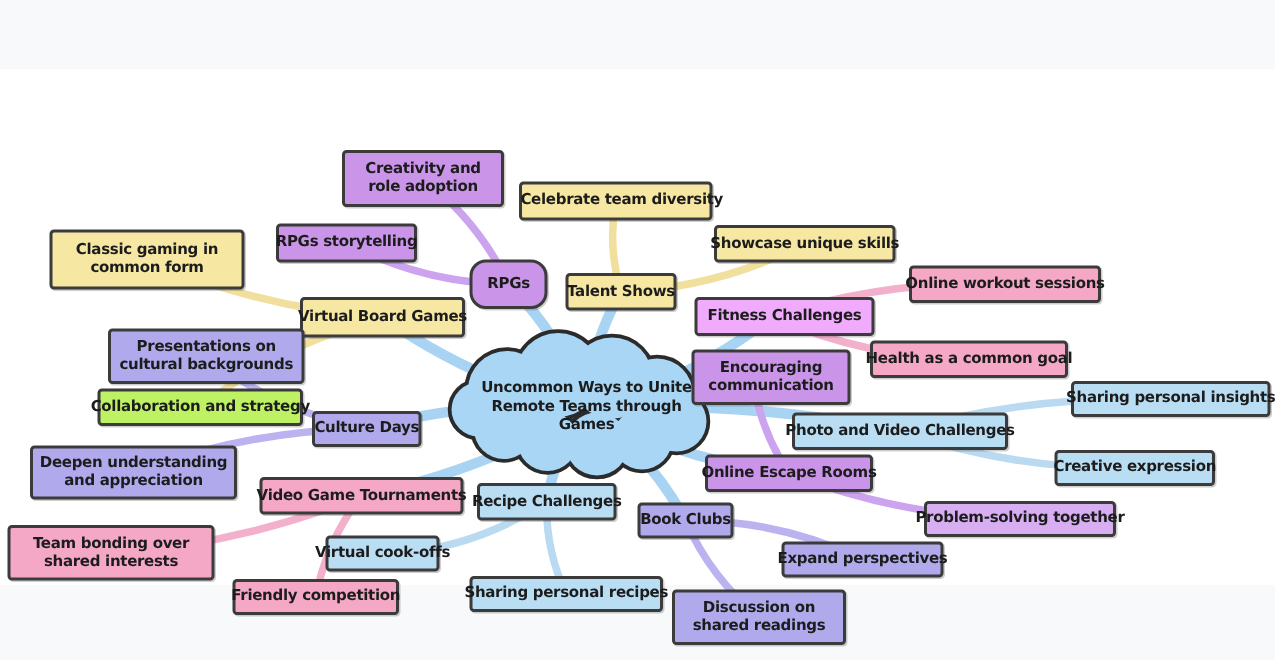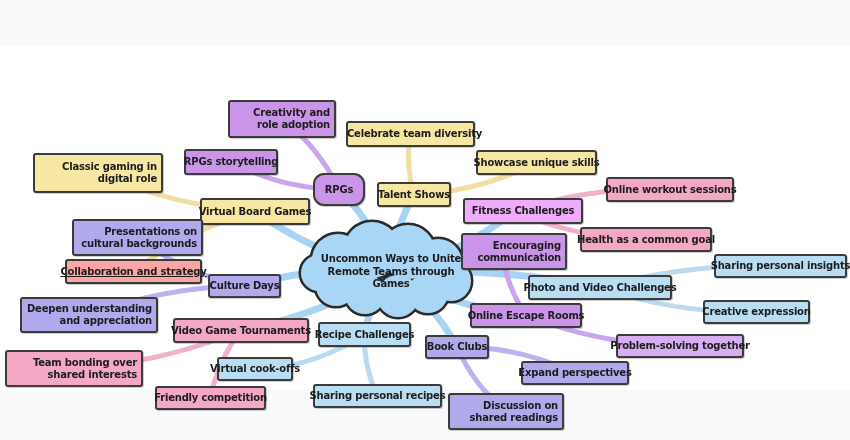--- a/index.html
+++ b/index.html
@@ -16,21 +16,21 @@
     position: absolute; z-index: 3;
     display: flex; align-items: center; justify-content: center;
     text-align: center;
     border: 2px solid #3b3b3b; border-radius: 3px;
     font-size: 10px; font-weight: 600; letter-spacing: -0.2px;
     line-height: 1.2; color: #1c1c1c;
     padding: 2px 4px;
     white-space: nowrap;
     box-shadow: 1px 1px 0 rgba(60,60,60,.25);
   }
-  .node.wrap { white-space: normal; text-align: right; }
+  .node.wrap { white-space: normal; }
   .node.round { border-radius: 11px; }
   #center-label {
     position: absolute; z-index: 4;
     display: flex; align-items: center; justify-content: center;
     text-align: center; font-size: 10px; font-weight: 600;
     letter-spacing: -0.2px; line-height: 1.25; color: #1c1c1c;
     white-space: normal;
   }
 </style>
 </head>
@@ -88,22 +88,22 @@
         <circle cx="451" cy="235" r="20" fill="#a9d6f5"></circle>
         <circle cx="428" cy="247" r="20" fill="#a9d6f5"></circle>
         <circle cx="398" cy="250" r="21" fill="#a9d6f5"></circle>
         <circle cx="365" cy="248" r="20" fill="#a9d6f5"></circle>
         <circle cx="336" cy="240" r="20" fill="#a9d6f5"></circle>
         <circle cx="319" cy="227" r="18" fill="#a9d6f5"></circle>
       </svg>
     <div id="center-label" style="left: 318px; top: 196px; width: 146px; height: 60px;">Uncommon Ways to Unite Remote Teams through Games</div>
     <div id="nodes">
         <div class="node" style="left: 200px; top: 152px; width: 110px; height: 27px; background: rgb(246, 231, 163);">Virtual Board Games</div>
-        <div class="node wrap" style="left: 33px; top: 107px; width: 130px; height: 40px; background: rgb(246, 231, 163);">Classic gaming in digital role</div>
-        <div class="node" style="left: 65px; top: 213px; width: 137px; height: 25px; background: #fca5a5; text-decoration: underline;">Collaboration and strategy</div>
+        <div class="node wrap" style="left: 33px; top: 107px; width: 130px; height: 40px; background: rgb(246, 231, 163);">Classic gaming in common form</div>
+        <div class="node" style="left: 65px; top: 213px; width: 137px; height: 25px; background: #bef264;">Collaboration and strategy</div>
         <div class="node wrap round" style="left: 313px; top: 127px; width: 52px; height: 33px; background: rgb(202, 149, 233);">RPGs</div>
         <div class="node" style="left: 184px; top: 103px; width: 94px; height: 26px; background: rgb(202, 149, 233);">RPGs storytelling</div>
         <div class="node wrap" style="left: 228px; top: 54px; width: 108px; height: 38px; background: rgb(202, 149, 233);">Creativity and role adoption</div>
         <div class="node" style="left: 377px; top: 136px; width: 74px; height: 25px; background: rgb(246, 231, 163);">Talent Shows</div>
         <div class="node" style="left: 346px; top: 75px; width: 129px; height: 26px; background: rgb(246, 231, 163); padding-left: 12px;">Celebrate team diversity</div>
         <div class="node" style="left: 476px; top: 104px; width: 121px; height: 25px; background: rgb(246, 231, 163);">Showcase unique skills</div>
         <div class="node" style="left: 463px; top: 152px; width: 120px; height: 26px; background: #f0abfc;">Fitness Challenges</div>
         <div class="node" style="left: 606px; top: 131px; width: 128px; height: 25px; background: rgb(244, 168, 198);">Online workout sessions</div>
         <div class="node" style="left: 580px; top: 181px; width: 132px; height: 25px; background: rgb(244, 168, 198);">Health as a common goal</div>
         <div class="node" style="left: 528px; top: 229px; width: 144px; height: 25px; background: rgb(185, 221, 243);">Photo and Video Challenges</div>

